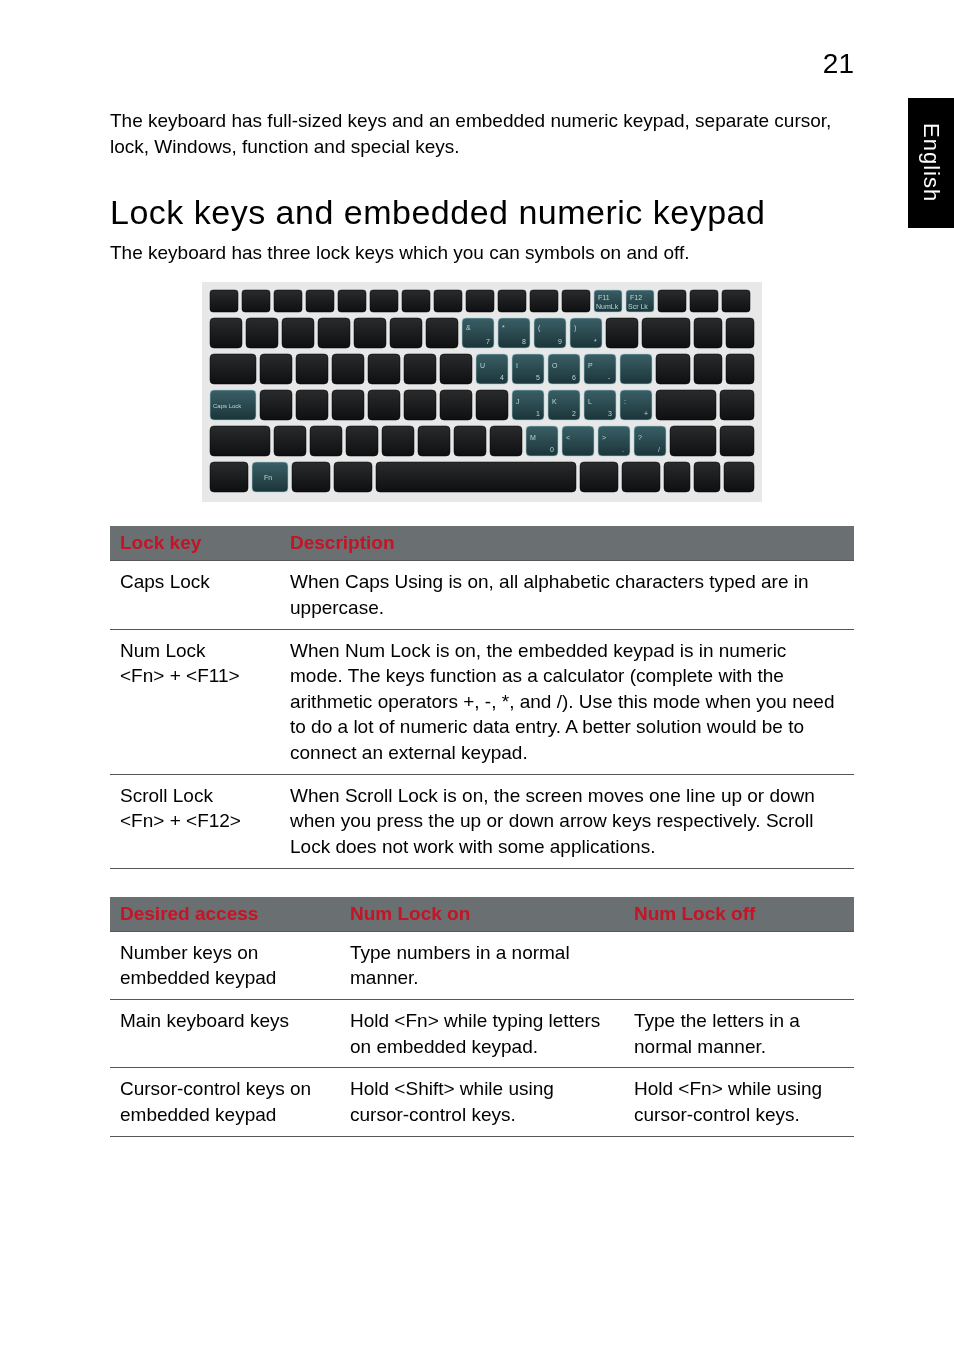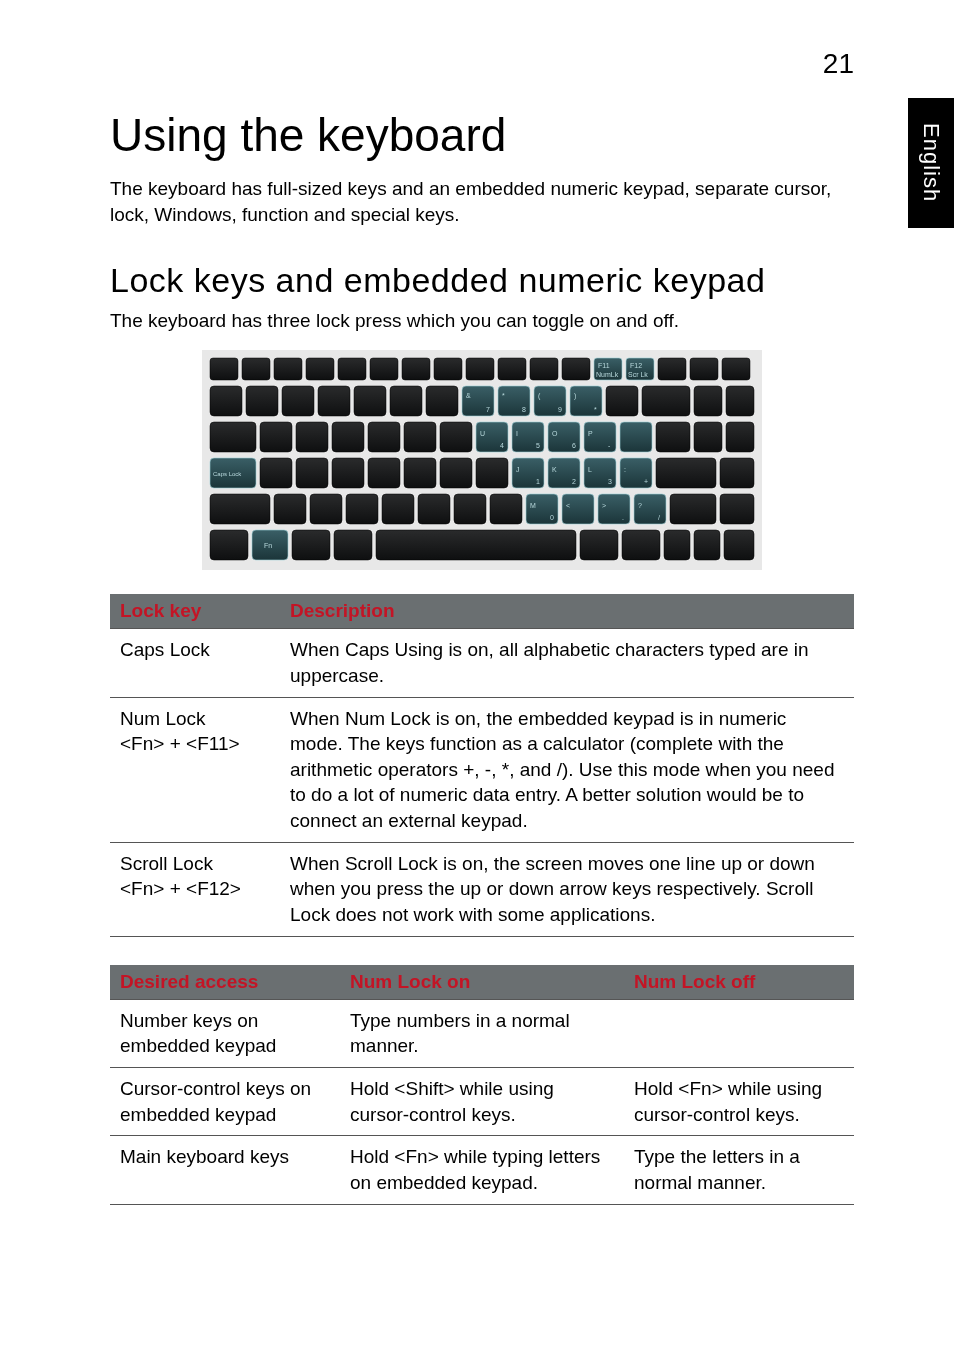--- a/index.html
+++ b/index.html
@@ -92,27 +92,26 @@
 </style>
 </head>
 <body>
 
 <div class="tab">English</div>
 
 <div class="page">
 
   <div class="pagenum">21</div>
 
-  <h1>Using the keyboard</h1>
 
   <p class="intro">The keyboard has full-sized keys and an embedded numeric keypad, separate cursor, lock, Windows, function and special keys.</p>
 
   <h2>Lock keys and embedded numeric keypad</h2>
 
-  <p class="lead">The keyboard has three lock press which you can toggle on and off.</p>
+  <p class="lead">The keyboard has three lock keys which you can symbols on and off.</p>
 
   <svg class="kbimg" width="560" height="220" viewBox="0 0 560 220">
     <defs>
       <linearGradient id="kg" x1="0" y1="0" x2="0" y2="1">
         <stop offset="0" stop-color="#2a2b2c"></stop>
         <stop offset="1" stop-color="#0e0f10"></stop>
       </linearGradient>
       <linearGradient id="kh" x1="0" y1="0" x2="0" y2="1">
         <stop offset="0" stop-color="#3a5f66"></stop>
         <stop offset="1" stop-color="#1b3539"></stop>
@@ -307,31 +306,31 @@
         <th>Num Lock off</th>
       </tr>
     </thead>
     <tbody>
       <tr>
         <td>Number keys on embedded keypad</td>
         <td>Type numbers in a normal manner.</td>
         <td></td>
       </tr>
       <tr>
+        <td>Main keyboard keys</td>
+        <td>
+          <span>Hold </span><span class="b">&lt;Fn&gt;</span><span> while typing letters on embedded keypad.</span>
+        </td>
+        <td>Type the letters in a normal manner.</td>
+      </tr>
+      <tr>
         <td>Cursor-control keys on embedded keypad</td>
         <td>
           <span>Hold </span><span class="b">&lt;Shift&gt;</span><span> while using cursor-control keys.</span>
         </td>
         <td>
           <span>Hold </span><span class="b">&lt;Fn&gt;</span><span> while using cursor-control keys.</span>
         </td>
-      </tr>
-      <tr>
-        <td>Main keyboard keys</td>
-        <td>
-          <span>Hold </span><span class="b">&lt;Fn&gt;</span><span> while typing letters on embedded keypad.</span>
-        </td>
-        <td>Type the letters in a normal manner.</td>
       </tr>
     </tbody>
   </table>
 
 </div>
 
 </body></html>

